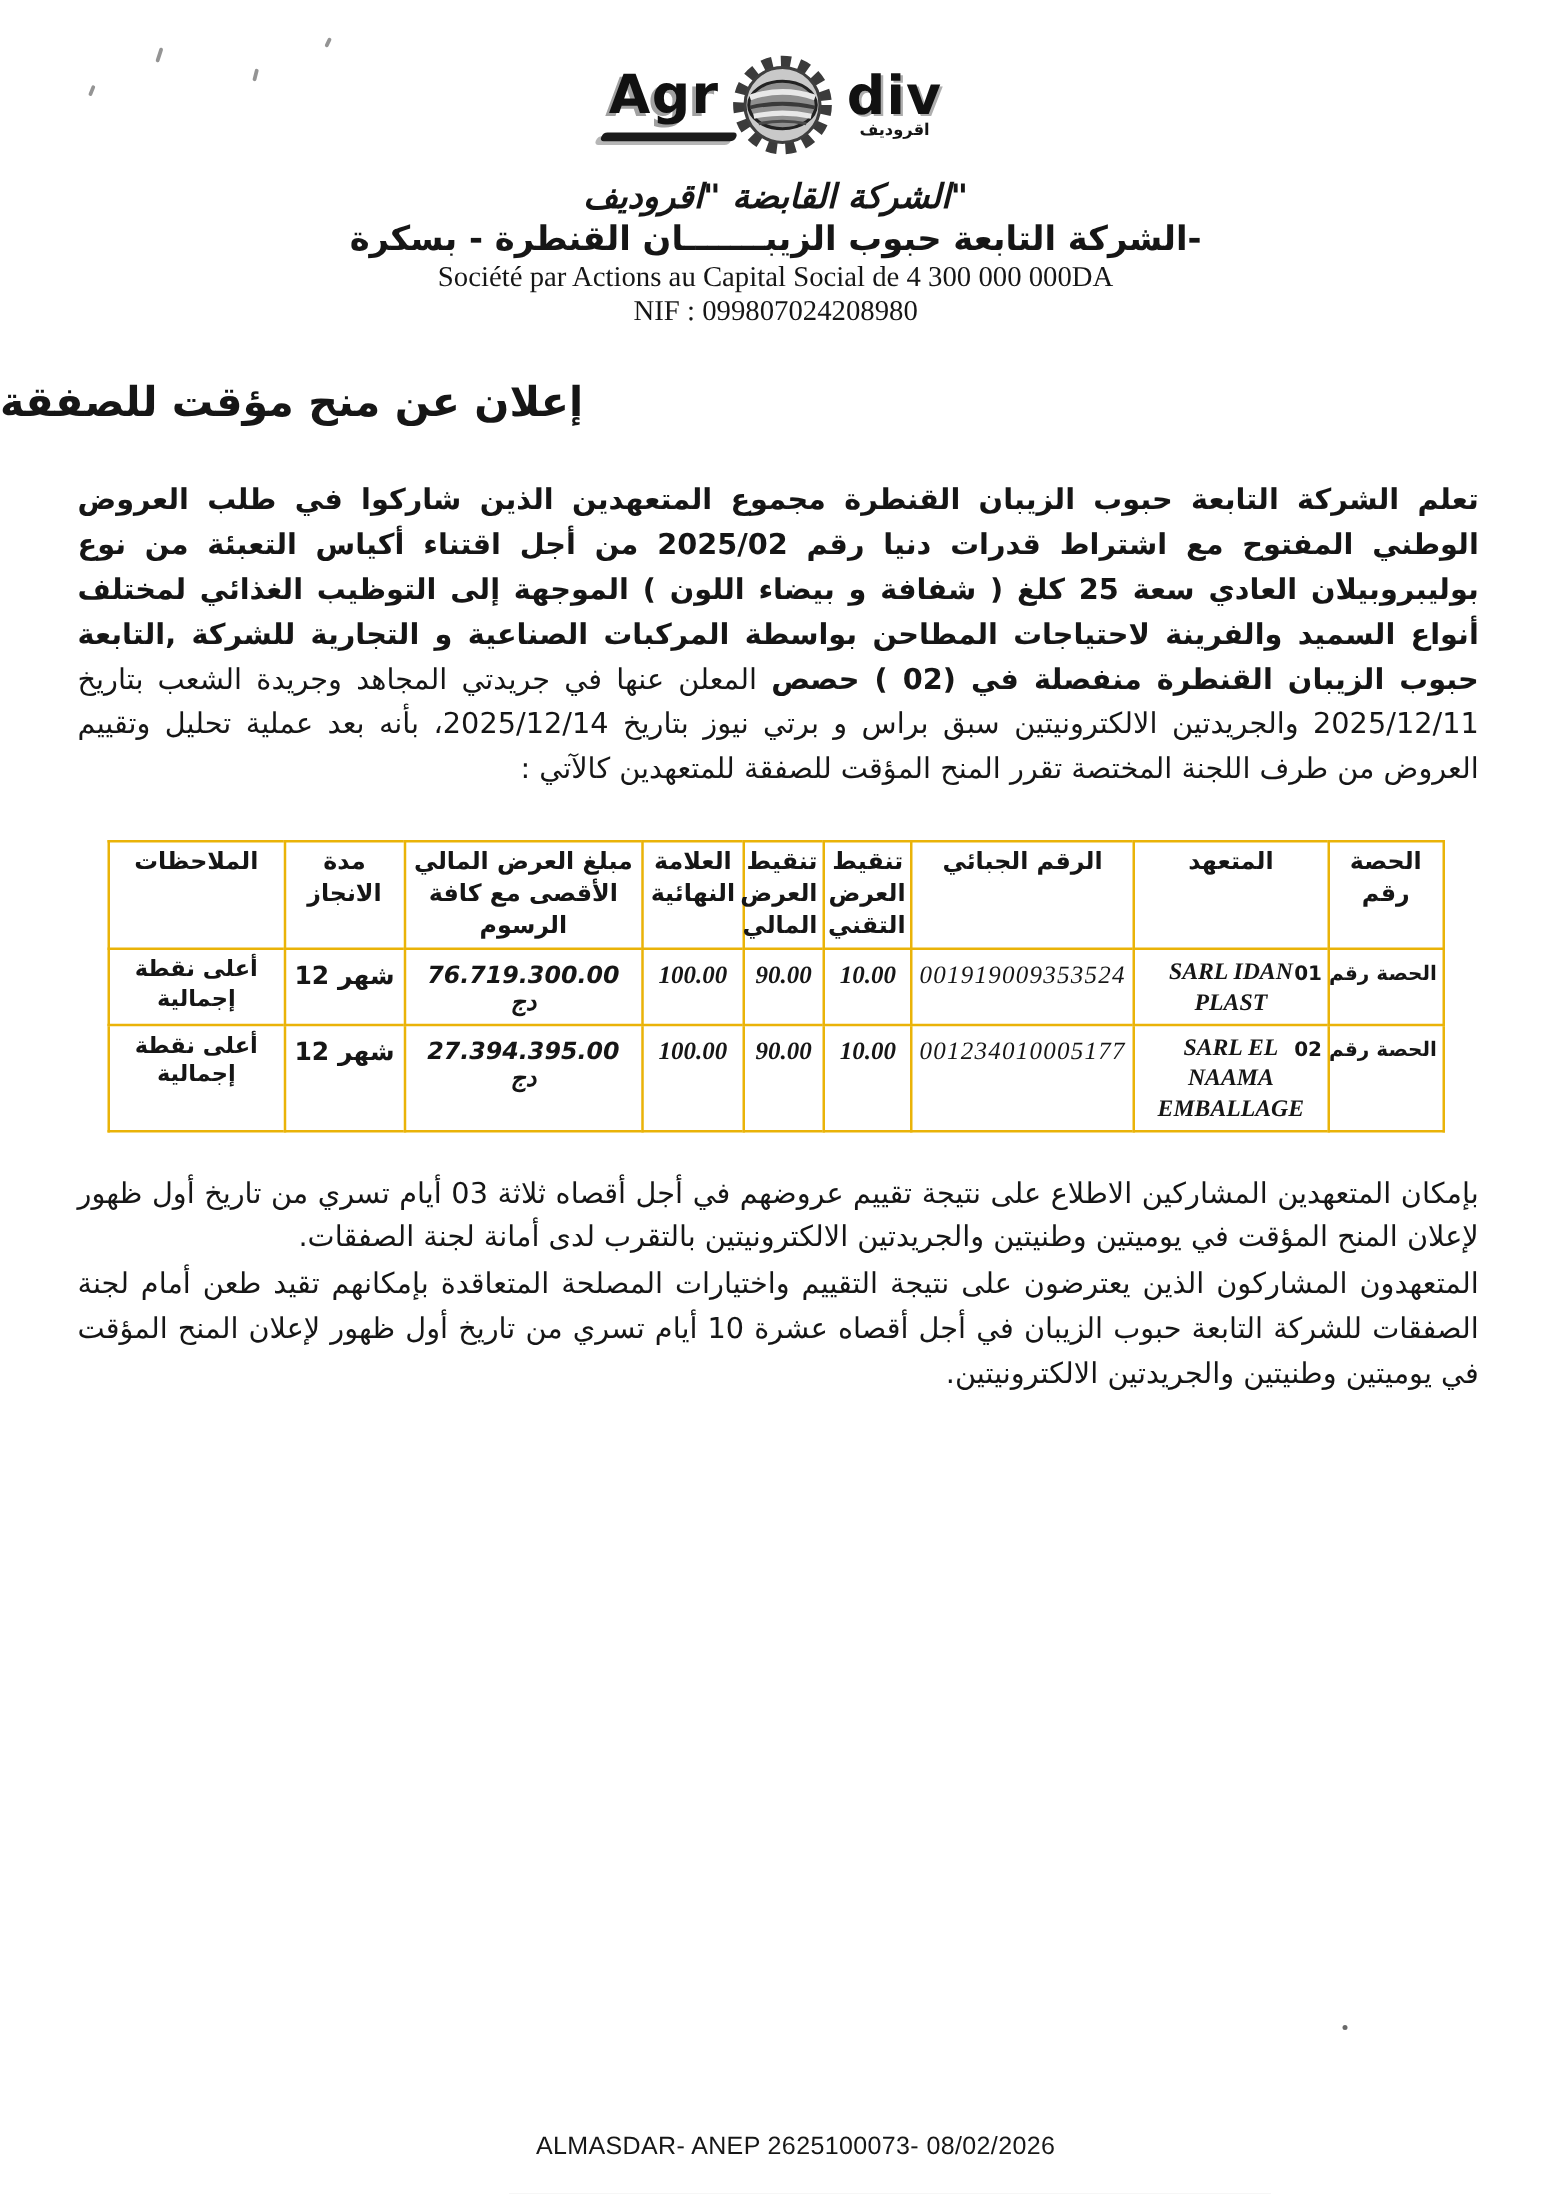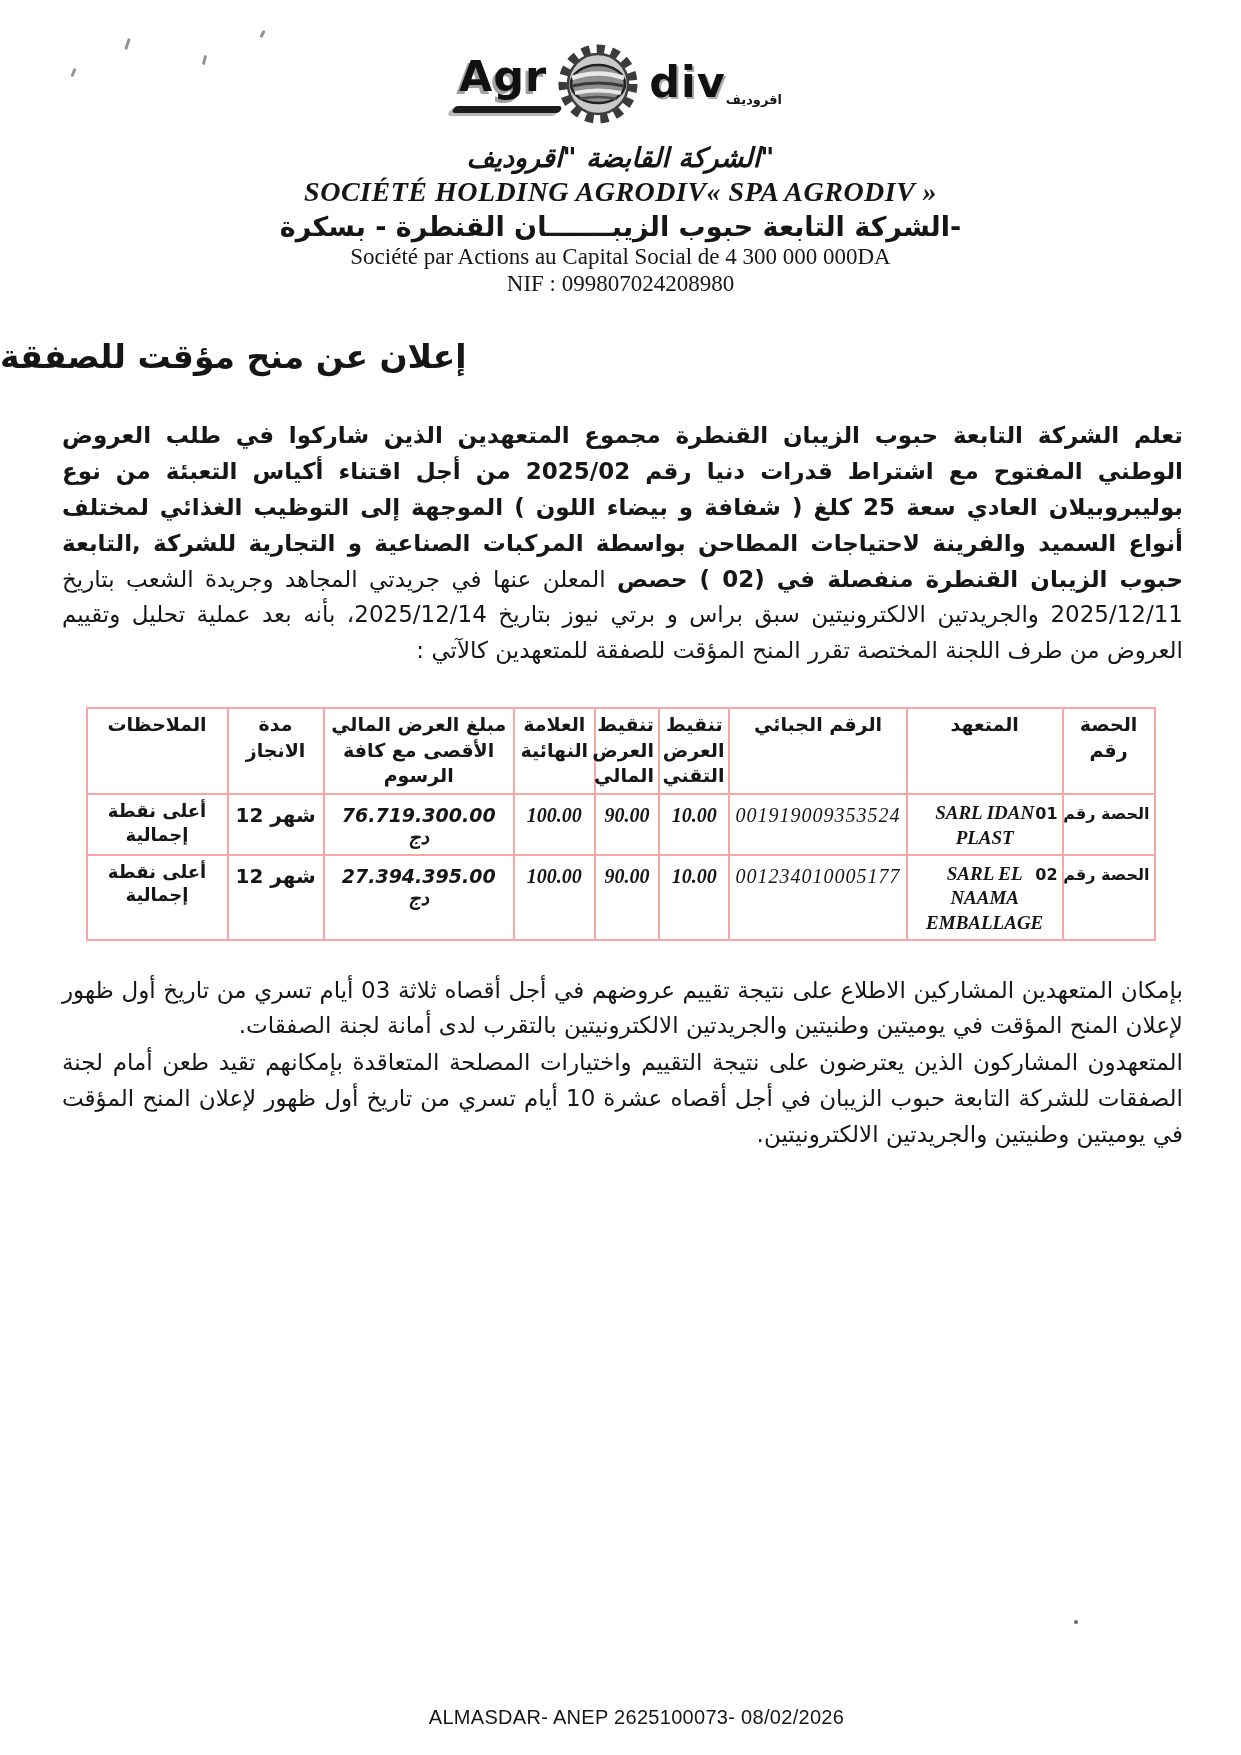--- a/index.html
+++ b/index.html
@@ -20,21 +20,21 @@
     font-family:"DejaVu Sans",sans-serif; font-weight:bold; font-size:43px;
     letter-spacing:1px; color:#111;
   }
   .logo-agr { position:relative; top:-8px; text-shadow:-3px 3px 0 rgba(110,110,110,.65); }
   .logo-agr .swoosh {
     position:absolute; left:-6px; bottom:-12px; width:108px; height:7px;
     background:#1b1b1b; border-radius:4px; transform:skewX(-24deg);
     box-shadow:-3px 3px 0 rgba(110,110,110,.5);
   }
   .logo-gear { display:block; }
-  .logo-div-wrap { display:flex; flex-direction:row; align-items:flex-end; position:relative; top:-2px; }
+  .logo-div-wrap { display:flex; flex-direction:column; align-items:center; position:relative; top:-2px; }
   .logo-div { text-shadow:2px 2px 0 rgba(120,120,120,.6); }
   .logo-div-ar { font-size:13px; font-weight:bold; margin-top:-5px; letter-spacing:1px; }
 
   
   .hdr { text-align:center; }
   .h-ar1 { margin-top:16px; font-style:italic; font-weight:bold; font-size:27px; }
   .h-fr1 { margin-top:3px; font-family:"Liberation Serif","DejaVu Serif",serif;
            font-style:italic; font-weight:bold; font-size:28px; letter-spacing:.5px; }
   .h-ar2 { margin-top:3px; font-weight:bold; font-size:27px; }
   .h-fr2 { margin-top:5px; font-family:"Liberation Serif","DejaVu Serif",serif;
@@ -54,21 +54,21 @@
   .bold { font-weight:bold; }
   .closing1 { margin-top:32px; }
   .closing2 { margin-top:1px; }
 
   
   table.results {
     direction:rtl; width:1070px; margin:38px auto 0;
     border-collapse:collapse; table-layout:fixed;
   }
   table.results th, table.results td {
-    border:2px solid #fca5a5; text-align:center; vertical-align:top; padding:3px 4px;
+    border:2px solid #eab308; text-align:center; vertical-align:top; padding:3px 4px;
   }
   table.results th { font-weight:bold; font-size:19px; line-height:1.35; height:86px; }
   table.results td { height:52px; }
   .c-lot   { font-weight:bold; font-size:16px; white-space:nowrap; padding-top:9px !important; }
   .c-con   { font-family:"Liberation Serif","DejaVu Serif",serif; font-style:italic; font-weight:bold;
              font-size:19px; line-height:1.3; padding-top:6px !important; }
   .c-tax   { font-family:"Liberation Serif","DejaVu Serif",serif; font-style:italic;
              font-size:20px; letter-spacing:1px; direction:ltr; padding-top:9px !important; }
   .c-score { font-family:"Liberation Serif","DejaVu Serif",serif; font-style:italic; font-weight:bold;
              font-size:20px; direction:ltr; padding-top:9px !important;border-radius:21px; }
@@ -108,21 +108,20 @@
       <path d="M28 57 Q47 53 66 57" stroke="#4a4a4a" stroke-width="2.5" fill="none"></path>
     </svg>
     <span class="logo-div-wrap">
       <span class="logo-word logo-div">div</span>
       <span class="logo-div-ar">اقروديف</span>
     </span>
   </div>
 
   <div class="hdr">
     <div class="h-ar1">الشركة القابضة "اقروديف"</div>
-    <div class="h-fr1">SOCIÉTÉ HOLDING AGRODIV«  SPA AGRODIV  »</div>
     <div class="h-ar2">الشركة التابعة حبوب الزيبـــــــان  القنطرة - بسكرة-</div>
     <div class="h-cap">Société par Actions au Capital Social de 4 300 000 000DA</div>
     <div class="h-nif">NIF : 099807024208980</div>
   </div>
 
   <div class="doc-title">إعلان عن منح مؤقت للصفقة</div>
 
   <p class="rtl-par intro"><span class="bold">تعلم الشركة التابعة حبوب الزيبان القنطرة مجموع المتعهدين الذين شاركوا في طلب العروض الوطني المفتوح مع اشتراط قدرات دنيا رقم 2025/02 من أجل اقتناء أكياس التعبئة من نوع بوليبروبيلان العادي سعة 25 كلغ ( شفافة و بيضاء اللون ) الموجهة إلى التوظيب الغذائي لمختلف أنواع السميد والفرينة لاحتياجات المطاحن بواسطة المركبات الصناعية و التجارية للشركة ,التابعة حبوب الزيبان القنطرة منفصلة في (02 ) حصص</span><span> المعلن عنها في جريدتي المجاهد وجريدة الشعب بتاريخ 2025/12/11  والجريدتين الالكترونيتين سبق براس و برتي نيوز بتاريخ 2025/12/14، بأنه بعد عملية تحليل وتقييم العروض من طرف اللجنة المختصة تقرر المنح المؤقت للصفقة  للمتعهدين كالآتي :</span></p>
 
   <table class="results">

